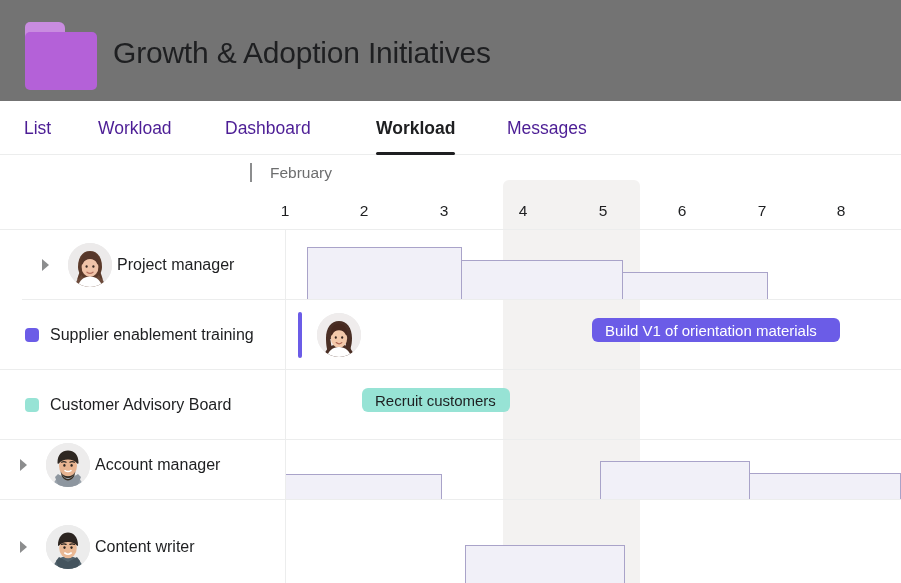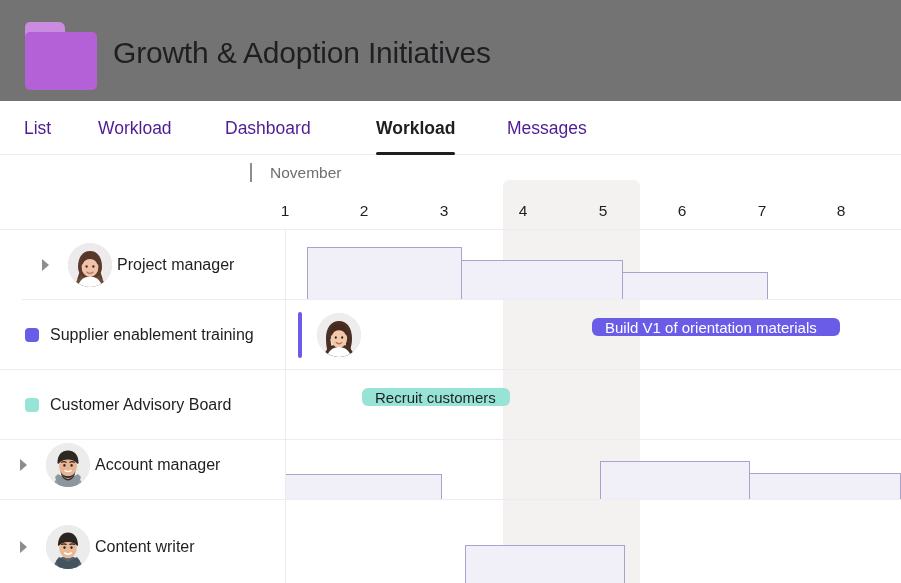--- a/index.html
+++ b/index.html
@@ -136,21 +136,21 @@
   
   .cap {
     position: absolute; bottom: 0;
     background: #f1f0f8;
     border: 1px solid #a9a3c9;
     border-bottom: none;
   }
 
   
   .bar {
-    position: absolute; height: 18px;
+    position: absolute; height: 24px;
     border-radius: 6px; display: flex; align-items: center;
     padding: 0 13px; font-size: 15px; white-space: nowrap;
     cursor: pointer; z-index: 5;
   }
   .bar.purple { background: #6b5ce7; color: #ffffff; }
   .bar.teal   { background: #97e3d5; color: #1e1f21; }
 
   
   .task-card {
     position: absolute; display: flex; align-items: center;
@@ -186,21 +186,21 @@
     <div class="tab tab-0">List</div>
     <div class="tab tab-1">Workload</div>
     <div class="tab tab-2">Dashboard</div>
     <div class="tab tab-3 active">Workload</div>
     <div class="tab tab-4">Messages</div>
   </div>
 
   <div class="time-header">
     <div class="weekend-shade"></div>
     <div class="month-tick"></div>
-    <div class="month-label">November</div>
+    <div class="month-label">February</div>
 
     <div class="day" style="left:285px">1</div>
     <div class="day" style="left:364px">2</div>
     <div class="day" style="left:444px">3</div>
     <div class="day" style="left:523px">4</div>
     <div class="day" style="left:603px">5</div>
     <div class="day" style="left:682px">6</div>
     <div class="day" style="left:762px">7</div>
     <div class="day" style="left:841px">8</div>
   </div>

